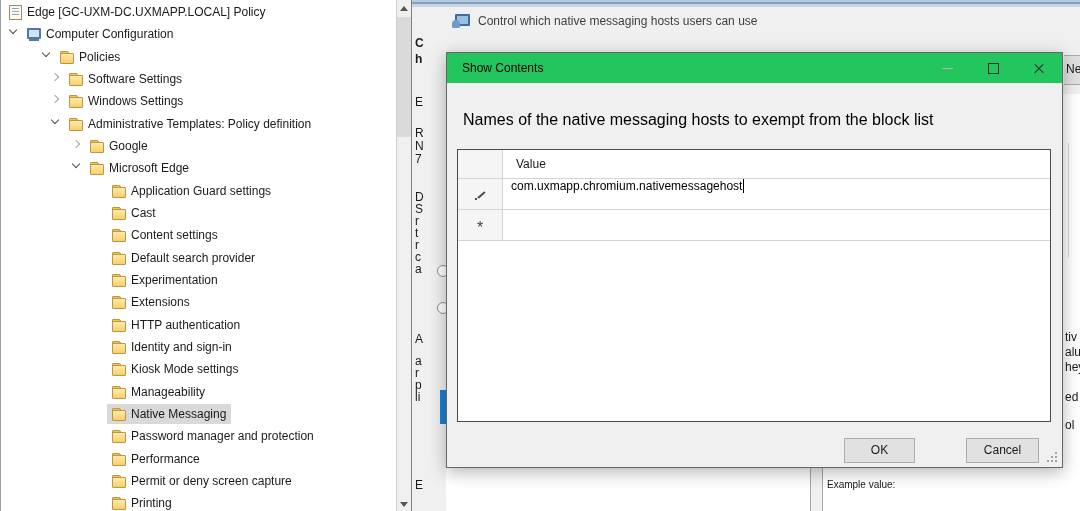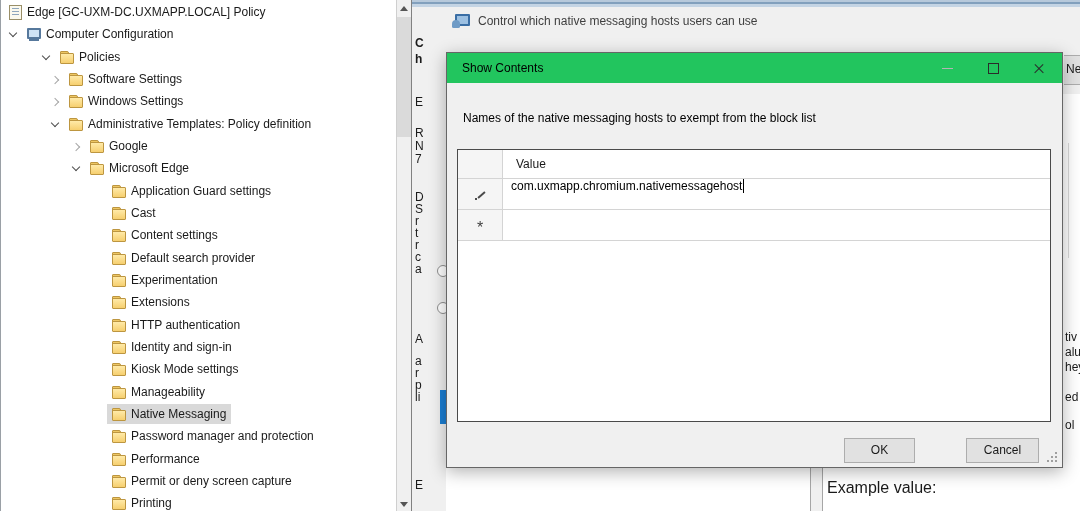--- a/index.html
+++ b/index.html
@@ -2,21 +2,21 @@
 <html><head>
 <meta charset="utf-8">
 <style>
   html,body{margin:0;padding:0;background:#fff;}
   .stage{position:relative;width:1080px;height:511px;overflow:hidden;
          font-family:"Liberation Sans",sans-serif;font-size:12px;color:#1a1a1a;background:#fff;}
 
   
   .tree{position:absolute;left:0;top:0;width:410px;height:511px;background:#fff;
         border-left:1px solid #9aa0a6;border-right:1px solid #818181;overflow:hidden;}
-  .trow{position:absolute;left:0;height:20px;display:flex;align-items:flex-end;white-space:nowrap;width:100%;}
+  .trow{position:absolute;left:0;height:20px;display:flex;align-items:flex-start;white-space:nowrap;width:100%;}
   .chev{width:17px;height:17px;position:relative;flex:none;}
   .chev::before{content:"";position:absolute;left:5px;top:5px;width:5px;height:5px;
                 border-style:solid;border-width:0 1.4px 1.4px 0;border-color:transparent;}
   .chev.col::before{border-color:#a6a6a6;transform:rotate(-45deg);}
   .chev.exp::before{border-color:#4d4d4d;transform:rotate(45deg);top:3px;}
   .hlwrap{display:flex;align-items:center;height:20px;padding:0 5px 0 4px;}
   .sel .hlwrap{background:#d9d9d9;}
   .ic{width:16px;height:16px;position:relative;flex:none;margin-right:4px;}
   .ic.folder::before{content:"";position:absolute;left:1px;top:2px;width:7px;height:4px;
        background:#eec763;border:1px solid #bd9640;border-radius:1px 2px 0 0;}
@@ -59,35 +59,35 @@
   .radiofrag{position:absolute;left:25px;width:10px;height:10px;border:1px solid #8f8f8f;border-radius:50%;background:#fff;}
   .bluesliver{position:absolute;left:28px;top:390px;width:8px;height:34px;background:#1c7fd4;}
   .ne-btn{position:absolute;left:652px;top:55px;width:18px;height:28px;background:#e1e1e1;
           border-top:1px solid #adadad;border-bottom:1px solid #adadad;line-height:26px;padding-left:2px;}
   .helppanel{position:absolute;left:651px;top:94px;width:17px;height:417px;background:#fff;}
   .hp-line{position:absolute;left:656px;top:143px;width:1px;height:115px;background:#d9d9d9;}
   .rfrag{position:absolute;left:653px;color:#1a1a1a;font-size:12px;}
   .belowpanel{position:absolute;left:34px;top:468px;width:634px;height:43px;background:#fff;}
   .divider{position:absolute;left:398px;top:468px;width:11px;height:43px;background:#f0f0f0;
            border-left:1px solid #a6a6a6;border-right:1px solid #a6a6a6;}
-  .example{position:absolute;left:415px;top:479px;color:#1a1a1a;font-size:16px;}
+  .example{position:absolute;left:415px;top:479px;color:#1a1a1a;font-size:10px;}
 
   
   .dlg{position:absolute;left:446px;top:52px;width:617px;height:416px;background:#f0f0f0;
        border:1px solid #666;box-shadow:0 4px 16px rgba(0,0,0,.30);box-sizing:border-box;}
   .dlg-titlebar{position:absolute;left:0;top:0;width:100%;height:30px;background:#22c55e;}
   .dlg-title{position:absolute;left:15px;top:0;line-height:30px;color:#000;font-size:12px;}
   .wbtn{position:absolute;top:0;width:46px;height:29px;}
   .wbtn.min{right:92px;} .wbtn.max{right:46px;} .wbtn.cls{right:0;}
   .glyph-min{position:absolute;left:18px;top:15px;width:11px;height:1px;background:#b4b4b4;}
   .glyph-max{position:absolute;left:18px;top:10px;width:9px;height:9px;border:1px solid #2b2b2b;}
   .glyph-x{position:absolute;left:17px;top:9px;width:12px;height:12px;}
   .glyph-x::before,.glyph-x::after{content:"";position:absolute;left:0;top:6px;width:12px;height:1.3px;background:#2b2b2b;}
   .glyph-x::before{transform:rotate(45deg);} .glyph-x::after{transform:rotate(-45deg);}
-  .instruction{position:absolute;left:16px;top:58px;color:#000;font-size:12px;white-space:nowrap;}
+  .instruction{position:absolute;left:16px;top:58px;color:#000;font-size:16px;white-space:nowrap;}
   .grid{position:absolute;left:10px;top:96px;width:594px;height:273px;background:#fff;
         border:1px solid #4a4a4a;box-sizing:border-box;}
   .g-header{display:flex;height:28px;border-bottom:1px solid #d4d4d4;}
   .g-selhead{width:44px;flex:none;border-right:1px solid #d4d4d4;background:#f5f5f5;}
   .g-valhead{flex:1;line-height:28px;padding-left:13px;color:#1a1a1a;}
   .g-row{display:flex;height:30px;border-bottom:1px solid #d4d4d4;}
   .g-sel{width:44px;flex:none;border-right:1px solid #d4d4d4;background:#f5f5f5;
          display:flex;align-items:center;justify-content:center;}
   .g-cell{flex:1;display:flex;padding-left:8px;color:#000;white-space:nowrap;overflow:hidden;}
   .pencil{position:relative;width:13px;height:13px;}

